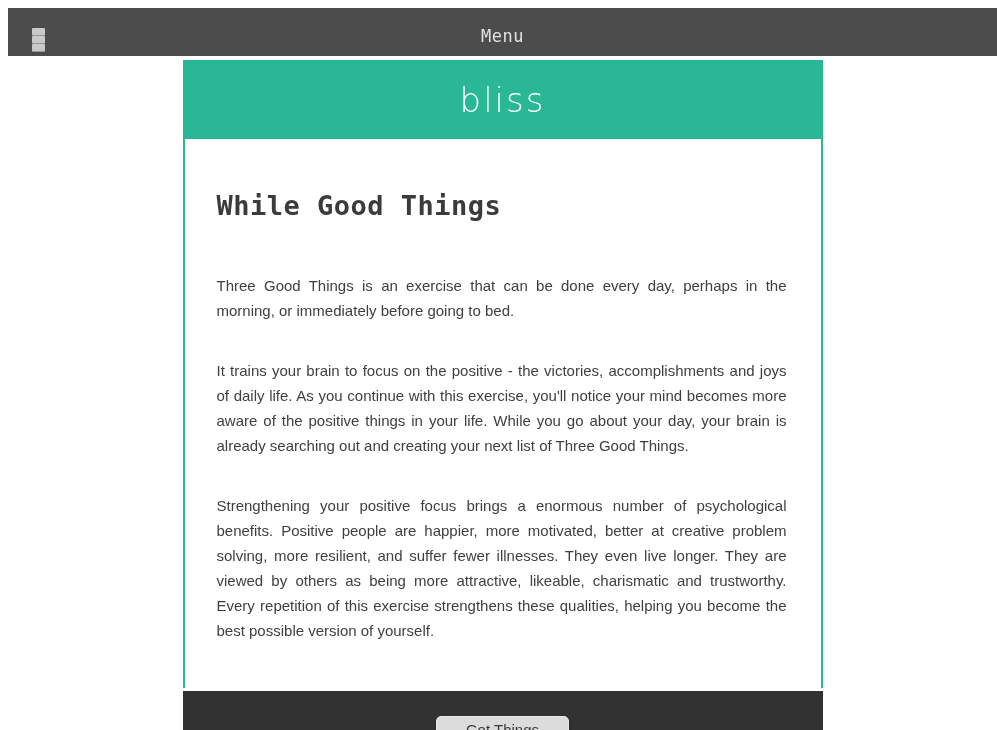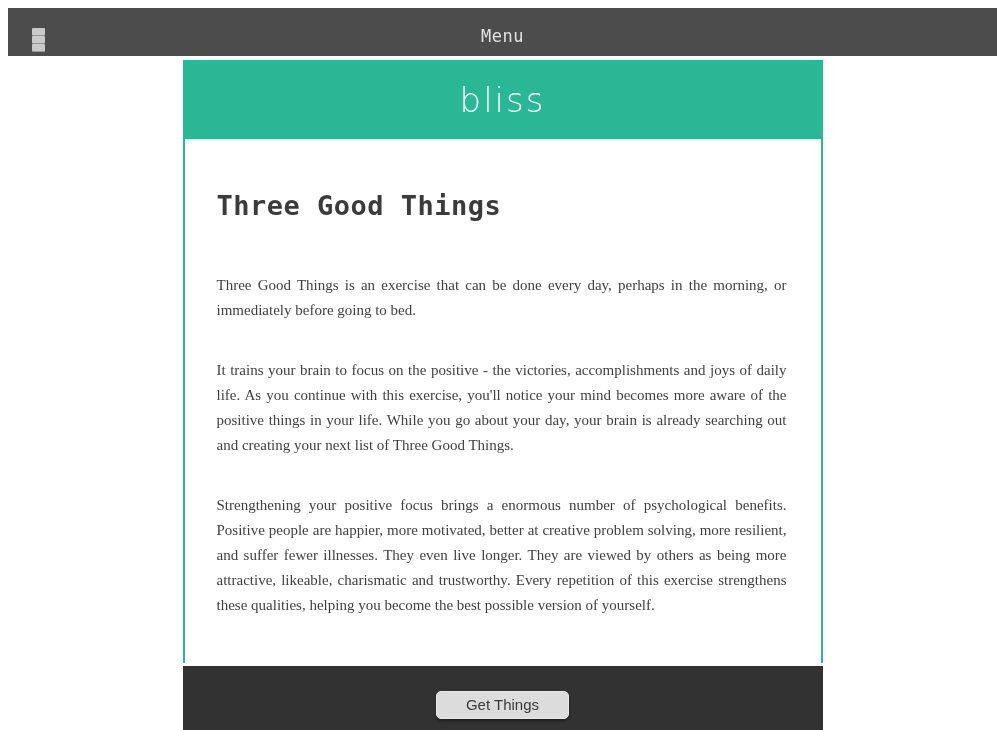--- a/index.html
+++ b/index.html
@@ -75,21 +75,20 @@
     line-height: 34px;
     color: #3b3b3b;
     letter-spacing: 0.5px;
   }
   .card p {
     font-size: 15px;
     line-height: 25px;
     color: #3f3f3f;
     text-align: justify;
     margin-bottom: 27px;
-    font-family: Liberation Serif, serif;
   }
   .card p:last-child { margin-bottom: 5px; }
 
   
   .footer {
     margin-top: 3px;
     height: 77px;
     background: #323232;
     display: flex; align-items: center; justify-content: center;
   }
@@ -117,21 +116,21 @@
   <div class="topbar-title">Menu</div>
 </header>
 
 <div class="column">
 
   <div class="app-header">
     <span class="app-name">bliss</span>
   </div>
 
   <main class="card">
-    <h1>Three Good Things</h1>
+    <h1>While Good Things</h1>
     <p>Three Good Things is an exercise that can be done every day, perhaps in the morning, or immediately before going to bed.</p>
     <p>It trains your brain to focus on the positive - the victories, accomplishments and joys of daily life. As you continue with this exercise, you'll notice your mind becomes more aware of the positive things in your life. While you go about your day, your brain is already searching out and creating your next list of Three Good Things.</p>
     <p>Strengthening your positive focus brings a enormous number of psychological benefits. Positive people are happier, more motivated, better at creative problem solving, more resilient, and suffer fewer illnesses. They even live longer. They are viewed by others as being more attractive, likeable, charismatic and trustworthy. Every repetition of this exercise strengthens these qualities, helping you become the best possible version of yourself.</p>
   </main>
 
   <footer class="footer">
     <button class="get-started-btn">Get Things</button>
   </footer>
 
 </div>

